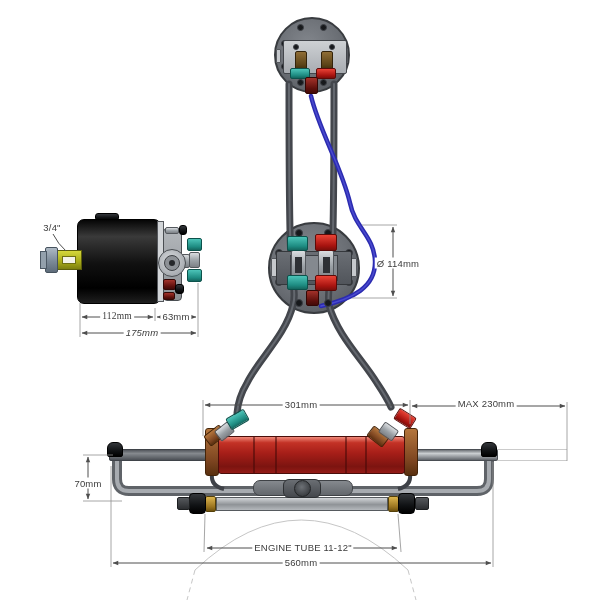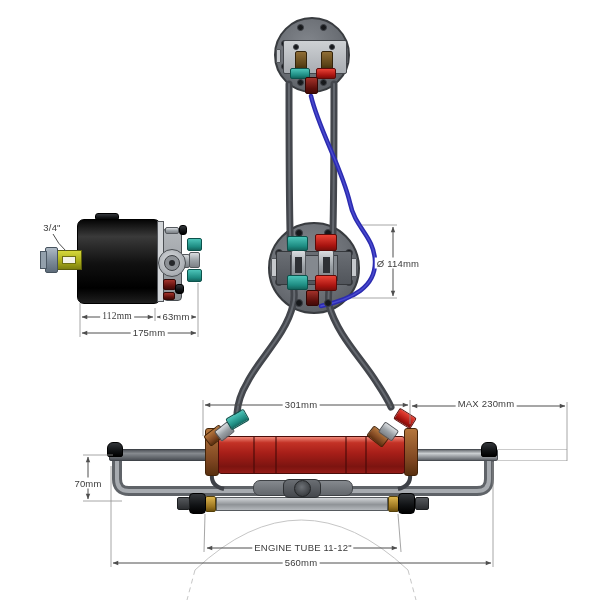--- a/index.html
+++ b/index.html
@@ -200,21 +200,21 @@
       <line x1="157" y1="317" x2="196" y2="317" marker-start="url(#arrow)" marker-end="url(#arrow)"></line>
       <line x1="82" y1="333" x2="196" y2="333" marker-start="url(#arrow)" marker-end="url(#arrow)"></line>
     </g>
 
     <path d="M53,234 Q58,244 66,251" fill="none" stroke="#4f4f4f" stroke-width="1"></path>
   </svg>
 
   <div class="dim-label" style="left:52px;top:227px;">3/4"</div>
   <div class="dim-label" style="left:117px;top:316px;font-family:Liberation Serif, serif;">112mm</div>
   <div class="dim-label" style="left:176px;top:316px;">63mm</div>
-  <div class="dim-label" style="left:149px;top:332px;">175mm</div>
+  <div class="dim-label" style="left:142px;top:332px;font-style:italic;">175mm</div>
   <div class="dim-label" style="left:398px;top:263px;">Ø 114mm</div>
   <div class="dim-label" style="left:301px;top:404px;">301mm</div>
   <div class="dim-label" style="left:486px;top:403px;">MAX 230mm</div>
   <div class="dim-label" style="left:88px;top:483px;">70mm</div>
   <div class="dim-label" style="left:303px;top:547px;">ENGINE TUBE 11-12"</div>
   <div class="dim-label" style="left:301px;top:562px;">560mm</div>
 
 </div>
 
 </body></html>

